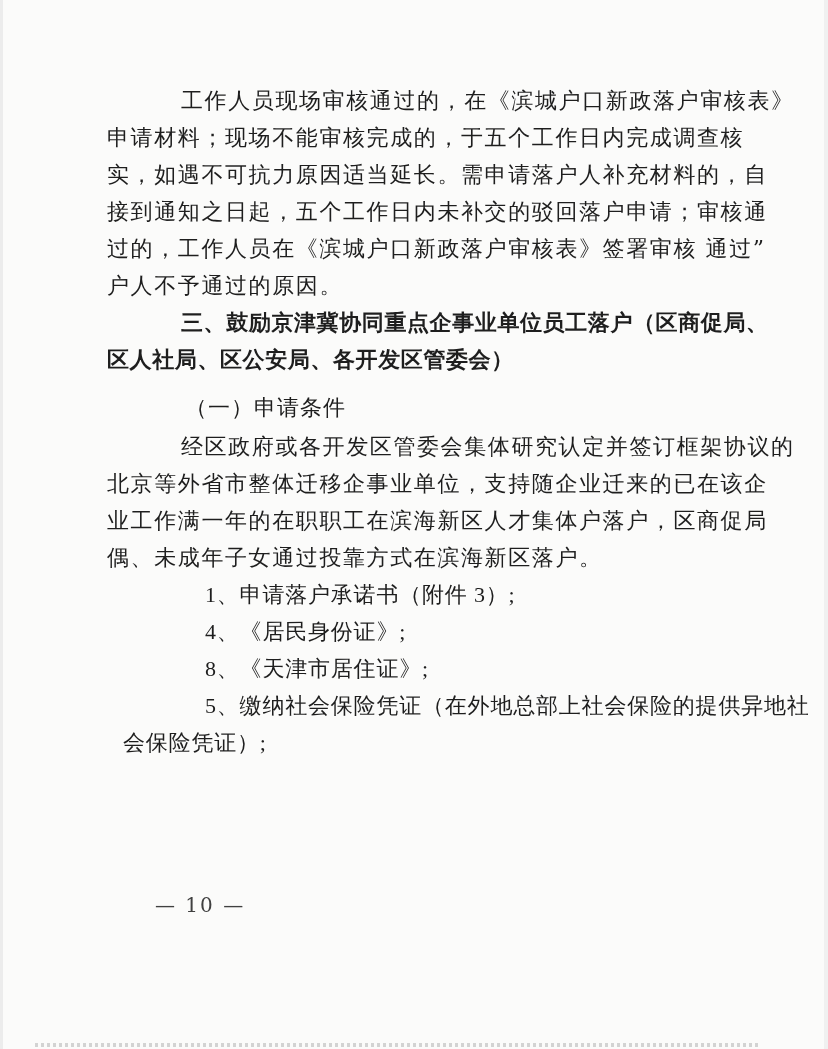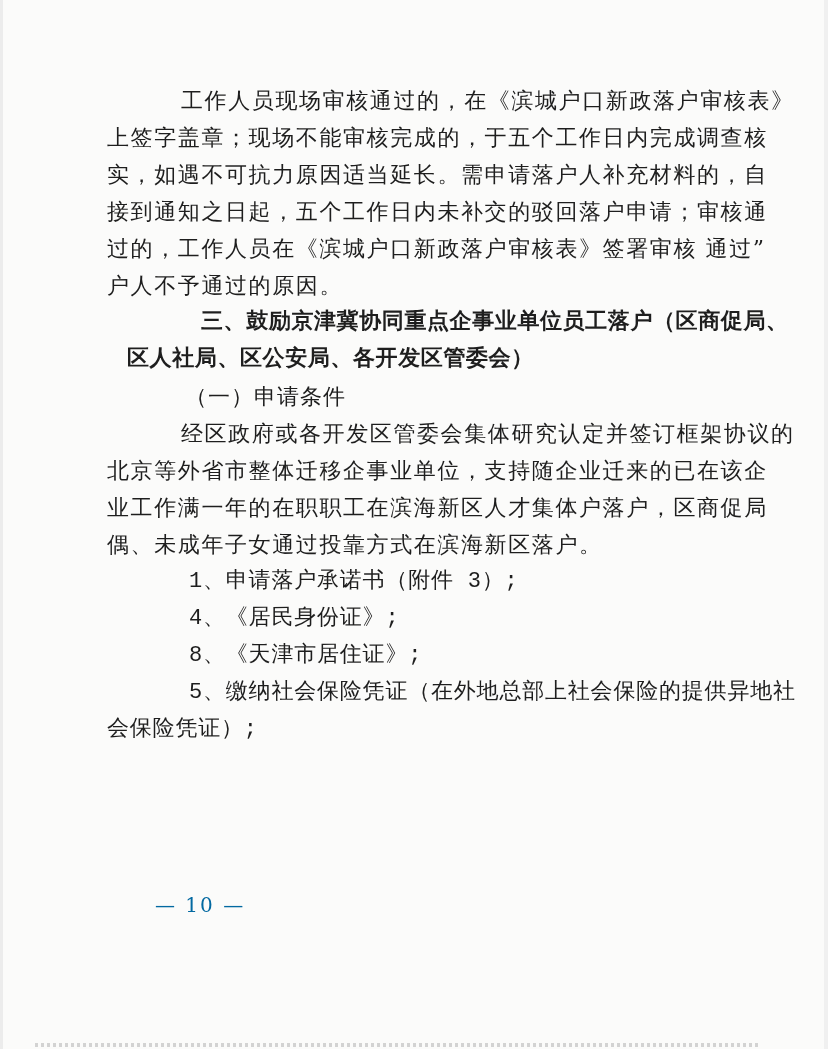--- a/index.html
+++ b/index.html
@@ -22,44 +22,44 @@
     position: absolute; left: 107px; top: 82px; width: 616px;
   }
   .line {
     height: 37px; line-height: 37px;
     font-size: 22px; letter-spacing: 1.6px;
     white-space: nowrap;
   }
   .indent { padding-left: 74px; }
   .sub { padding-left: 78px; }
   .item { padding-left: 82px; }
-  .heading { font-family: Liberation Mono, monospace; font-weight: bold; letter-spacing: 0.6px; margin-left: 20px; }
-  .subheading { font-family: Liberation Sans, sans-serif; letter-spacing: 1px; }
-  .list { font-family: Liberation Mono, monospace; letter-spacing: 0.8px; }
+  .heading { font-family: Liberation Sans, sans-serif; font-weight: bold; letter-spacing: 0.6px; }
+  .subheading { font-family: Liberation Mono, monospace; letter-spacing: 1px; margin-top: 13px; }
+  .list { font-family: Liberation Serif, serif; letter-spacing: 0.8px; margin-left: 16px; }
   .page-number {
     position: absolute; left: 155px; top: 893px;
-    font-size: 20px; letter-spacing: 2px; color: #0369a1;
+    font-size: 20px; letter-spacing: 2px; color: #404040;
   }
   .footer-strip {
     position: absolute; left: 35px; right: 70px; top: 1043px; height: 4px;
     background: repeating-linear-gradient(90deg, #b8b8b8 0 3px, transparent 3px 6px);
     opacity: 0.6;
   }
 </style>
 </head>
 <body>
 
 <div class="page-edge-left"></div>
 <div class="page-edge-right"></div>
 
 <div class="doc">
 
   <div>
     <div class="line indent">工作人员现场审核通过的，在《滨城户口新政落户审核表》</div>
-    <div class="line">上签字盖章；现场不能审核完成的，于五个工作日内完成调查核</div>
+    <div class="line">申请材料；现场不能审核完成的，于五个工作日内完成调查核</div>
     <div class="line">实，如遇不可抗力原因适当延长。需申请落户人补充材料的，自</div>
     <div class="line">接到通知之日起，五个工作日内未补交的驳回落户申请；审核通</div>
     <div class="line">过的，工作人员在《滨城户口新政落户审核表》签署审核 通过”</div>
     <div class="line">户人不予通过的原因。</div>
   </div>
 
 
   <div>
     <div class="line indent heading">三、鼓励京津冀协同重点企事业单位员工落户（区商促局、</div>
     <div class="line heading">区人社局、区公安局、各开发区管委会）</div>

